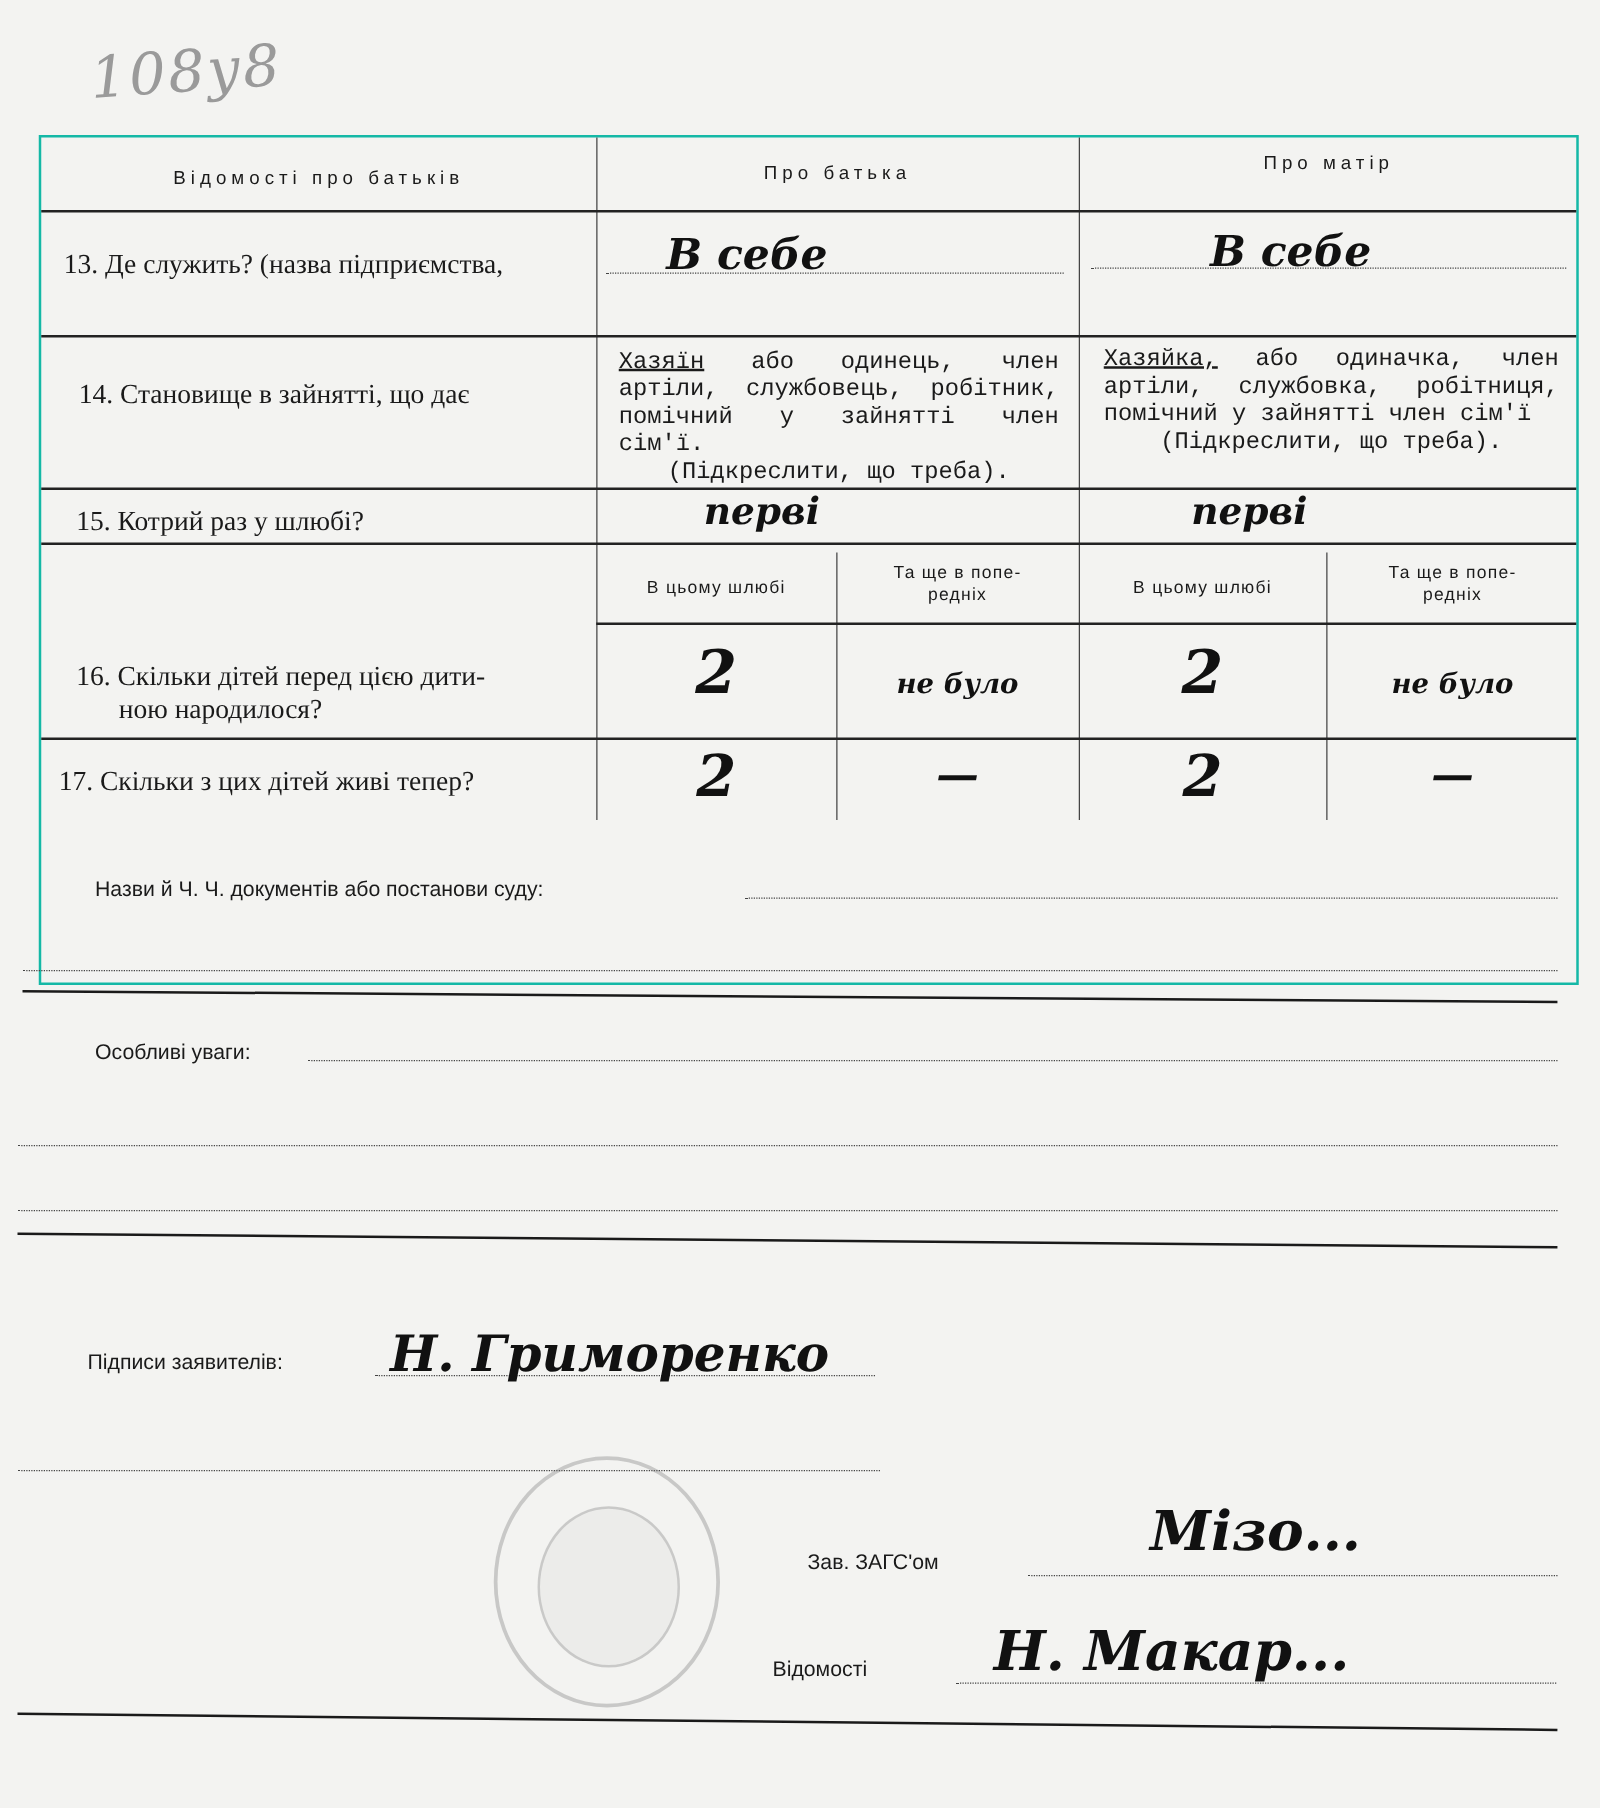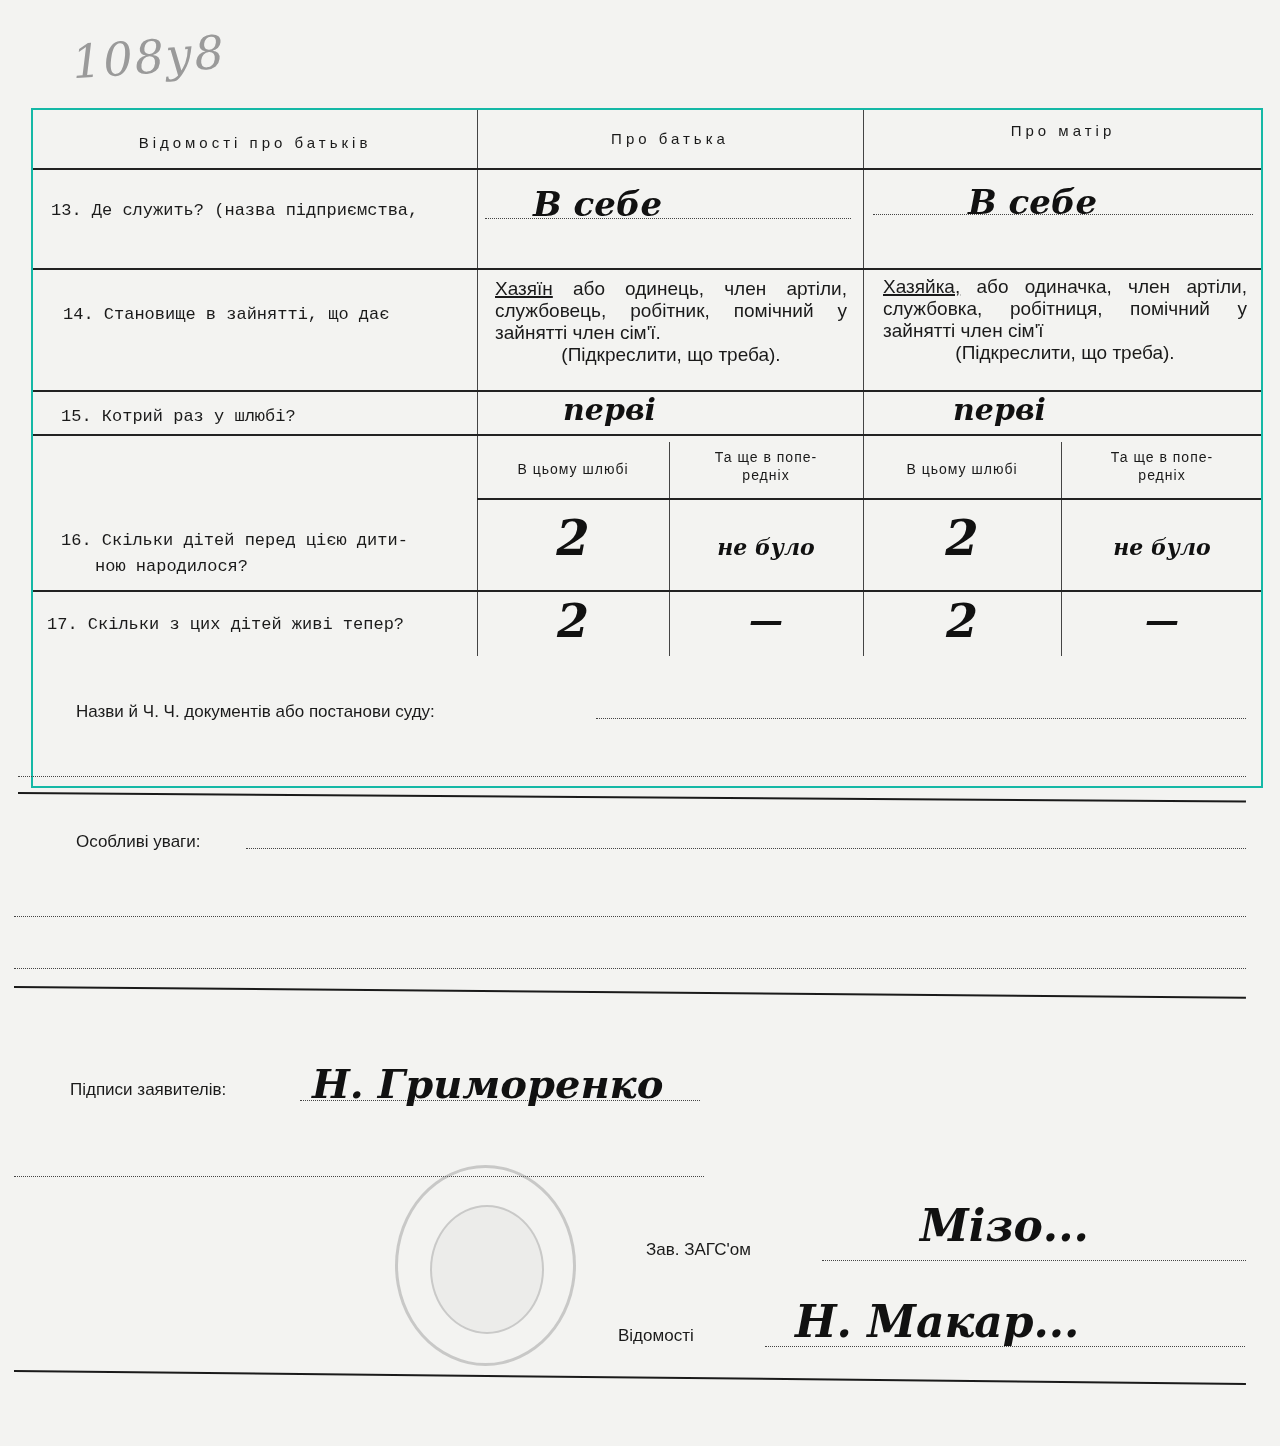--- a/index.html
+++ b/index.html
@@ -9,22 +9,22 @@
     font-family:"Liberation Serif", serif;
     color:#1a1a1a;
   }
   .abs { position:absolute; }
   .hand { font-family:"DejaVu Serif", serif; font-style:italic; color:#111;font-weight:bold; }
   .pencil { color:#9a9a9a; font-family:"DejaVu Serif", serif; font-style:italic; font-size:46px; left:72px; top:30px; transform:rotate(-4deg); letter-spacing:2px; }
   .table { left:18px; top:108px; width:1232px; height:680px; border:2px solid #14b8a6; box-sizing:border-box;margin-left:13px; }
   .hl { position:absolute; left:0; right:0; height:0; border-top:2px solid #222; }
   .vl { position:absolute; width:0; border-left:1.5px solid #444; }
   .hdr { font-family:"Liberation Sans", sans-serif; font-size:15px; letter-spacing:4px; text-align:center; }
-  .q { font-family:Liberation Mono, monospace; font-size:17px; line-height:26px; }
-  .opt { font-family:Liberation Sans, sans-serif; font-size:19px; line-height:22px; text-align:justify; }
+  .q { font-family:Liberation Serif, serif; font-size:22px; line-height:26px; }
+  .opt { font-family:Liberation Mono, monospace; font-size:19px; line-height:22px; text-align:justify; }
   .sub { font-family:"Liberation Sans", sans-serif; font-size:14px; text-align:center; letter-spacing:1px; line-height:18px; }
   .dots { position:absolute; border-top:1.5px dotted #444; height:0; }
   .line { position:absolute; border-top:2.5px solid #1a1a1a; height:0; }
   .lbl { font-family:"Liberation Sans", sans-serif; font-size:17px; }
   .u { text-decoration:underline; text-decoration-thickness:2px; }
   .stamp { left:395px; top:1165px; width:175px; height:195px; border-radius:50%; border:3px solid rgba(120,120,120,0.35); }
   .stamp-inner { left:430px; top:1205px; width:110px; height:125px; border-radius:50%; border:2px solid rgba(120,120,120,0.3); background:rgba(150,150,150,0.08); }
 </style>
 </head>
 <body>

